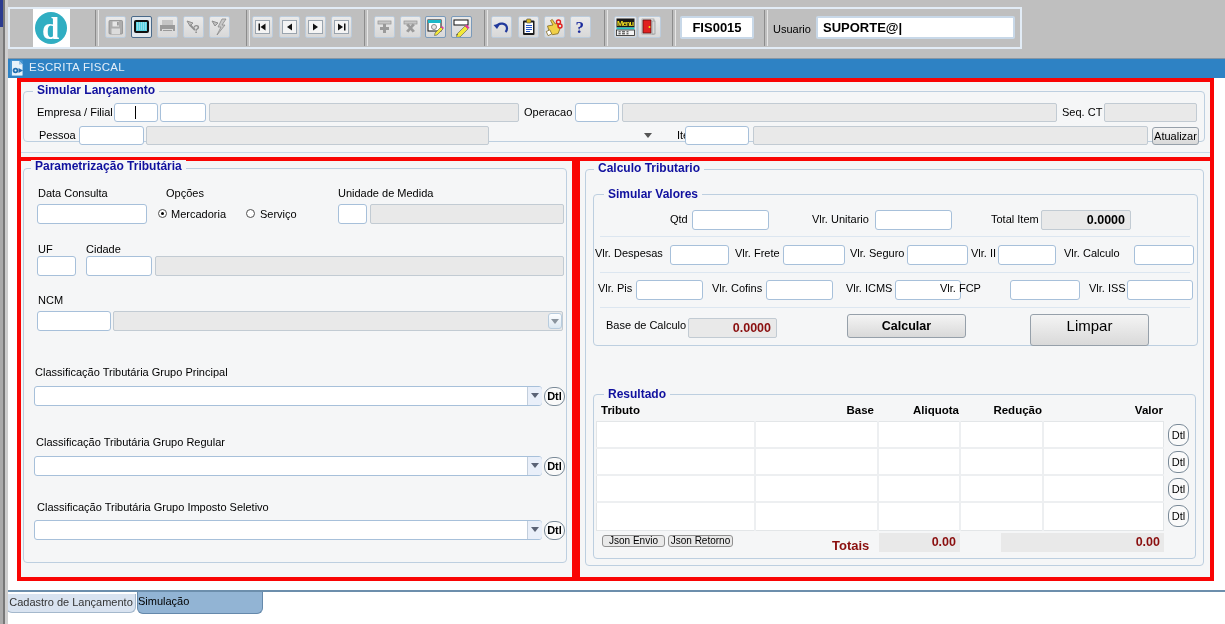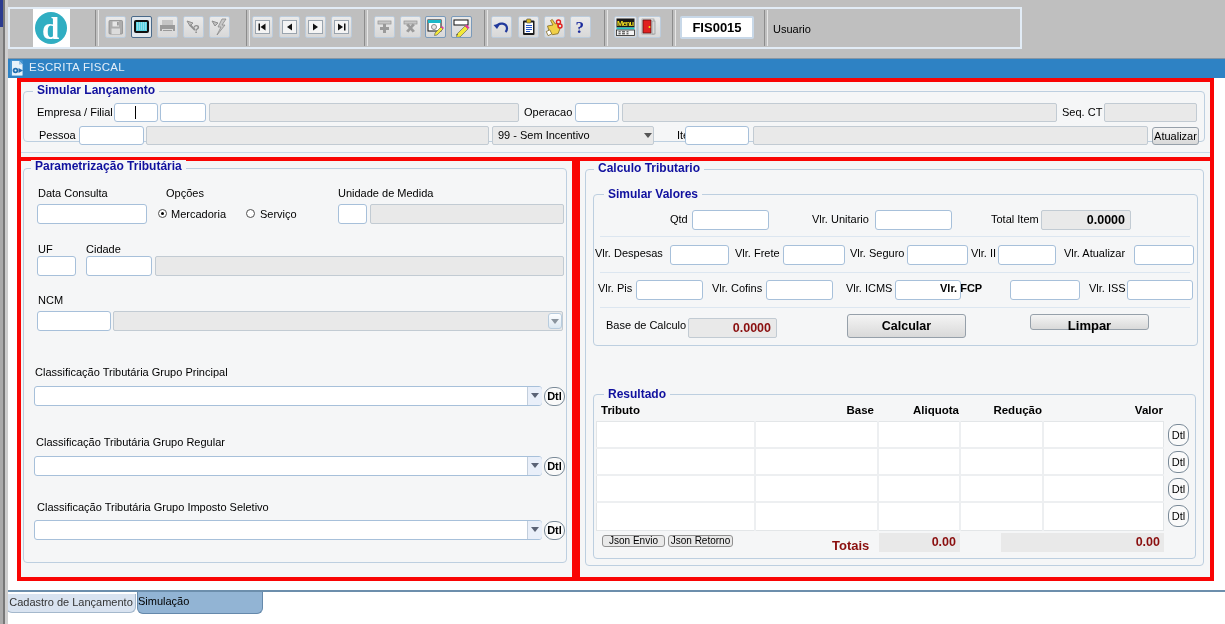--- a/index.html
+++ b/index.html
@@ -154,20 +154,21 @@
 <div class="tbtn" style="left:638px;width:23px;">
 <svg width="21" height="20" viewBox="0 0 21 20">
         <rect x="3" y="2" width="12" height="15" fill="#E8E8E8" stroke="#888" stroke-width="0.6"></rect>
         <path d="M4 3 h8 v13 h-8 z" fill="#E02020" stroke="#601010" stroke-width="0.8"></path>
         <circle cx="10.5" cy="10" r="1" fill="#F0E020"></circle>
         <rect x="13" y="4" width="3" height="13" fill="#D8D8D8" stroke="#888" stroke-width="0.6"></rect>
       </svg></div>
 
 <div class="a" style="left:680px;top:16px;width:74px;height:23px;background:#fff;border:2px solid #C8D8E8;border-radius:2px;box-sizing:border-box;text-align:center;font-weight:bold;font-size:13px;line-height:20px;">FIS0015</div>
 <div class="lb" style="left:773px;top:23px;">Usuario</div>
+<div class="a" style="left:816px;top:16px;width:199px;height:23px;background:#fff;border:2px solid #C8D8E8;border-radius:2px;box-sizing:border-box;font-weight:bold;font-size:13px;line-height:19px;padding-left:5px;">SUPORTE@|</div>
 
 <div class="a" style="left:6px;top:58px;width:1219px;height:20px;background:#2E82C4;border-top:1px solid #8796A4;box-sizing:border-box;"></div>
 <div class="a" style="left:10px;top:60px;width:13px;height:16px;background:#4695D2;border-radius:2px;"></div>
 <svg class="a" style="left:11px;top:60px;" width="13" height="16" viewBox="0 0 13 16">
       <path d="M1 1 h7 l3.5 3.5 v11 h-10.5 z" fill="#E8F2FA"></path>
       <path d="M8 1 l3.5 3.5 h-3.5 z" fill="#9CC4E4"></path>
       <circle cx="4.5" cy="10.5" r="2.8" fill="#2470B0"></circle>
       <circle cx="4.5" cy="10.5" r="1" fill="#E8F2FA"></circle>
       <path d="M7.5 8 l4.5 2.5 l-4.5 2.5 z" fill="#2470B0"></path>
     </svg>
@@ -191,21 +192,20 @@
 <div class="gf" style="left:209px;top:103px;width:310px;height:19px;"></div>
 <div class="lb" style="left:524px;top:106px;">Operacao</div>
 <div class="in" style="left:575px;top:103px;width:44px;height:19px;"></div>
 <div class="gf" style="left:622px;top:103px;width:435px;height:19px;"></div>
 <div class="lb" style="left:1062px;top:106px;">Seq. CT</div>
 <div class="gf" style="left:1104px;top:103px;width:93px;height:19px;"></div>
 
 <div class="lb" style="left:39px;top:129px;">Pessoa</div>
 <div class="in" style="left:79px;top:126px;width:65px;height:19px;"></div>
 <div class="gf" style="left:146px;top:126px;width:343px;height:19px;"></div>
-<div class="gf" style="left:492px;top:126px;width:162px;height:19px;font-size:11px;line-height:17px;padding-left:5px;color:#000;">99 - Sem Incentivo</div>
 <div class="arr" style="left:644px;top:133px;border-top-color:#555;"></div>
 <div class="lb" style="left:660px;top:129px;margin-left:17px;">Item</div>
 <div class="in" style="left:685px;top:126px;width:64px;height:19px;"></div>
 <div class="gf" style="left:753px;top:126px;width:395px;height:19px;"></div>
 <div class="btn" style="left:1152px;top:127px;width:47px;height:18px;font-size:11px;line-height:16px;">Atualizar</div>
 
 <div class="gb" style="left:23px;top:168px;width:544px;height:395px;"></div>
 <div class="gt" style="left:31px;top:160px;">Parametrização Tributária</div>
 
 <div class="lb" style="left:38px;top:187px;">Data Consulta</div>
@@ -268,38 +268,38 @@
 <div class="a" style="left:600px;top:307px;width:590px;height:1px;background:#DCE6F0;"></div>
 
 <div class="lb" style="left:595px;top:247px;">Vlr. Despesas</div>
 <div class="in" style="left:670px;top:245px;width:59px;height:20px;"></div>
 <div class="lb" style="left:735px;top:247px;">Vlr. Frete</div>
 <div class="in" style="left:783px;top:245px;width:62px;height:20px;"></div>
 <div class="lb" style="left:850px;top:247px;">Vlr. Seguro</div>
 <div class="in" style="left:907px;top:245px;width:61px;height:20px;"></div>
 <div class="lb" style="left:971px;top:247px;">Vlr. II</div>
 <div class="in" style="left:998px;top:245px;width:58px;height:20px;"></div>
-<div class="lb" style="left:1064px;top:247px;">Vlr. Atualizar</div>
+<div class="lb" style="left:1064px;top:247px;">Vlr. Calculo</div>
 <div class="in" style="left:1134px;top:245px;width:60px;height:20px;"></div>
 
 <div class="lb" style="left:598px;top:282px;">Vlr. Pis</div>
 <div class="in" style="left:636px;top:280px;width:67px;height:20px;"></div>
 <div class="lb" style="left:712px;top:282px;">Vlr. Cofins</div>
 <div class="in" style="left:766px;top:280px;width:67px;height:20px;"></div>
 <div class="lb" style="left:846px;top:282px;">Vlr. ICMS</div>
 <div class="in" style="left:895px;top:280px;width:66px;height:20px;"></div>
-<div class="lb" style="left:940px;top:282px;font-weight:bold;">Vlr. FCP</div>
+<div class="lb" style="left:940px;top:282px;">Vlr. FCP</div>
 <div class="in" style="left:1010px;top:280px;width:70px;height:20px;"></div>
 <div class="lb" style="left:1089px;top:282px;">Vlr. ISS</div>
 <div class="in" style="left:1127px;top:280px;width:66px;height:20px;"></div>
 
 <div class="lb" style="left:606px;top:319px;">Base de Calculo</div>
 <div class="gf" style="left:688px;top:318px;width:89px;height:20px;font-size:12.5px;font-weight:bold;color:#8A0E0E;text-align:right;padding-right:5px;line-height:18px;">0.0000</div>
 <div class="btn" style="left:847px;top:314px;width:119px;height:24px;font-size:12.5px;font-weight:bold;line-height:22px;">Calcular</div>
-<div class="btn" style="left:1030px;top:314px;width:119px;height:16px;font-size:13px;font-weight:bold;line-height:22px;">Limpar</div>
+<div class="btn" style="left:1030px;top:314px;width:119px;height:32px;font-size:15px;font-weight:normal;line-height:22px;">Limpar</div>
 
 <div class="gb" style="left:593px;top:394px;width:603px;height:165px;"></div>
 <div class="gt" style="left:604px;top:388px;">Resultado</div>
 
 <div class="lb" style="left:601px;top:404px;font-weight:bold;font-size:11.5px;">Tributo</div>
 <div class="lb" style="left:774px;top:404px;width:100px;text-align:right;font-weight:bold;font-size:11.5px;">Base</div>
 <div class="lb" style="left:859px;top:404px;width:100px;text-align:right;font-weight:bold;font-size:11.5px;">Aliquota</div>
 <div class="lb" style="left:942px;top:404px;width:100px;text-align:right;font-weight:bold;font-size:11.5px;">Redução</div>
 <div class="lb" style="left:1063px;top:404px;width:100px;text-align:right;font-weight:bold;font-size:11.5px;">Valor</div>
 

